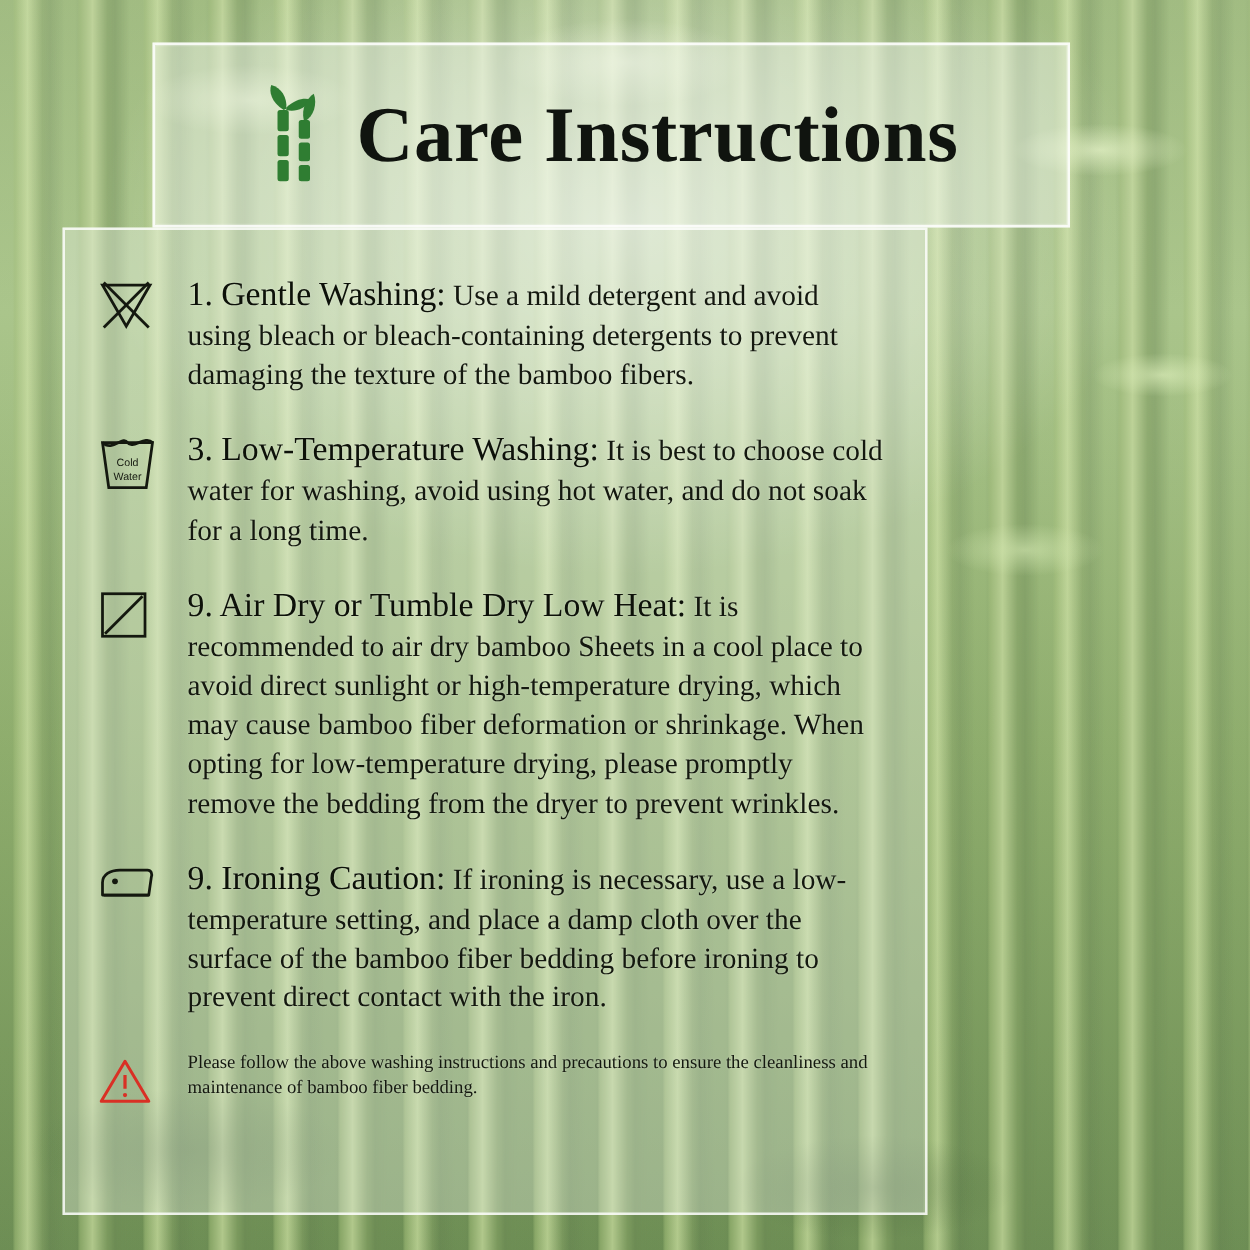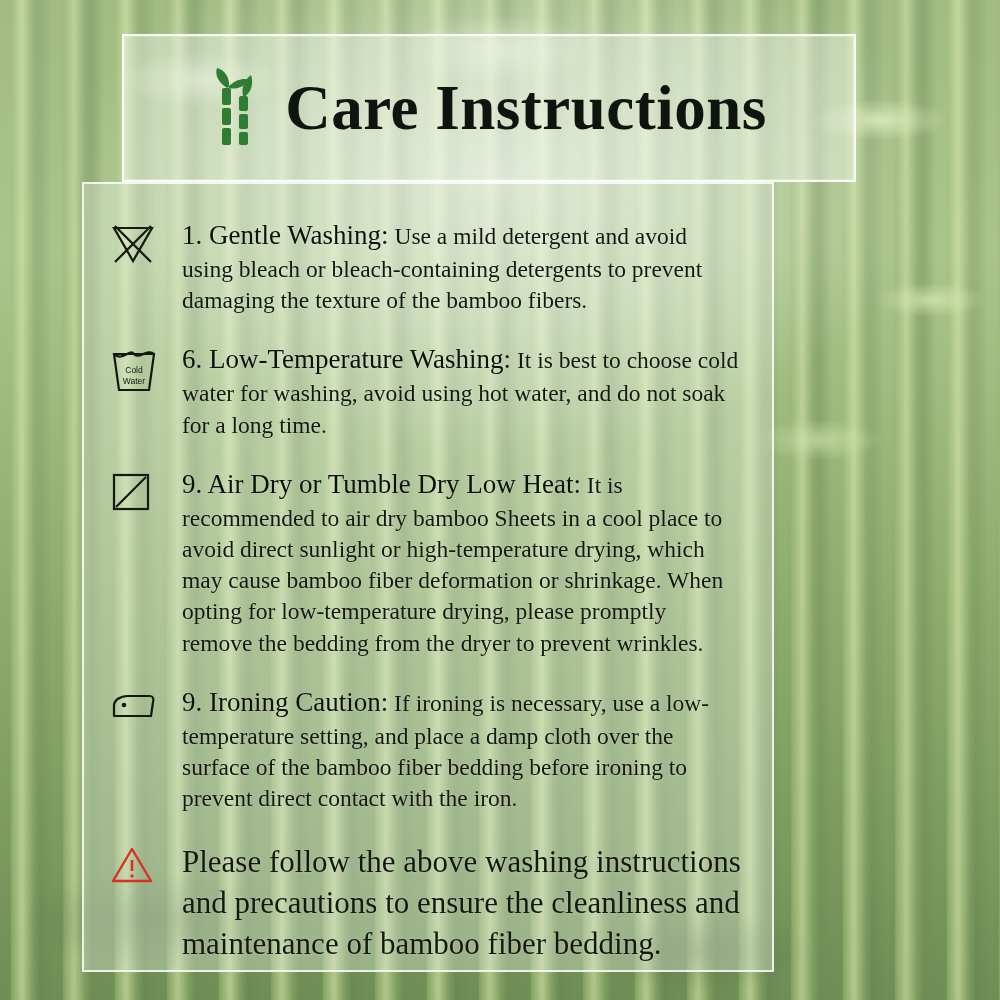--- a/index.html
+++ b/index.html
@@ -65,21 +65,21 @@
     font-weight: bold;
     font-size: 63px;
     line-height: 1;
     color: #10140f;
     letter-spacing: 0.5px;
   }
 
   
   .body-card {
     position: absolute;
-    left: 82px; top: 182px; width: 692px; height: 790px;
+    left: 50px; top: 182px; width: 692px; height: 790px;
     border: 2px solid rgba(255,255,255,0.8);
     background: rgba(240,247,238,0.34);
     padding: 34px 30px 20px 26px;
   }
 
   .item {
     display: flex;
     align-items: flex-start;
     gap: 14px;
     margin-bottom: 26px;
@@ -98,21 +98,21 @@
     flex: 1 1 auto;
     font-size: 23.5px;
     line-height: 1.33;
     color: #14180f;
     text-shadow: 0 0 2px rgba(255,255,255,0.35);
   }
   .lead {
     font-size: 27px;
     color: #0d1109;
   }
-  .note .text-cell { font-size: 31px; }
+  .note .text-cell { font-size: 15px; }
 
   svg { display: block; }
 </style>
 </head>
 <body>
 
 <div class="bg">
   <div class="bg-leaves"></div>
   <div class="bg-veil"></div>
 </div>
@@ -158,21 +158,21 @@
   <div class="item">
     <div class="icon-cell">
       <svg width="48" height="50" viewBox="0 0 48 50">
         <path d="M4 8 L44 8 L39 44 L9 44 Z" fill="none" stroke="#14180f" stroke-width="2.2"></path>
         <path d="M4 8 C12 16 20 2 24 8 C28 14 38 2 44 8" fill="none" stroke="#14180f" stroke-width="2.2"></path>
         <text x="24" y="27" font-family="Liberation Sans, sans-serif" font-size="8.5" text-anchor="middle" fill="#14180f">Cold</text>
         <text x="24" y="38" font-family="Liberation Sans, sans-serif" font-size="8.5" text-anchor="middle" fill="#14180f">Water</text>
       </svg>
     </div>
     <div class="text-cell">
-      <span class="lead">6. Low-Temperature Washing:</span>
+      <span class="lead">3. Low-Temperature Washing:</span>
       <span>It is best to choose cold water for washing, avoid using hot water, and do not soak for a long time.</span>
     </div>
   </div>
 
   <div class="item">
     <div class="icon-cell">
       <svg width="42" height="42" viewBox="0 0 42 42">
         <rect x="4" y="4" width="34" height="34" fill="none" stroke="#14180f" stroke-width="2.2"></rect>
         <line x1="6" y1="36" x2="36" y2="6" stroke="#14180f" stroke-width="2.2"></line>
       </svg>

